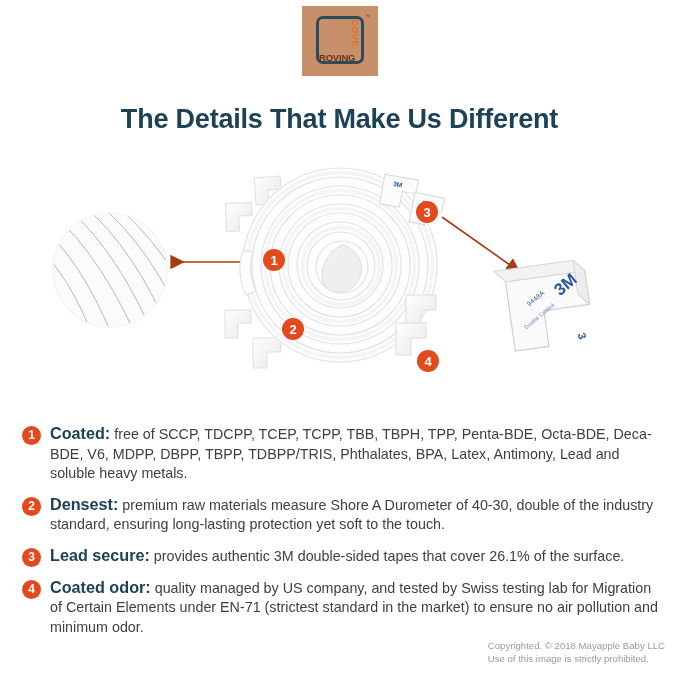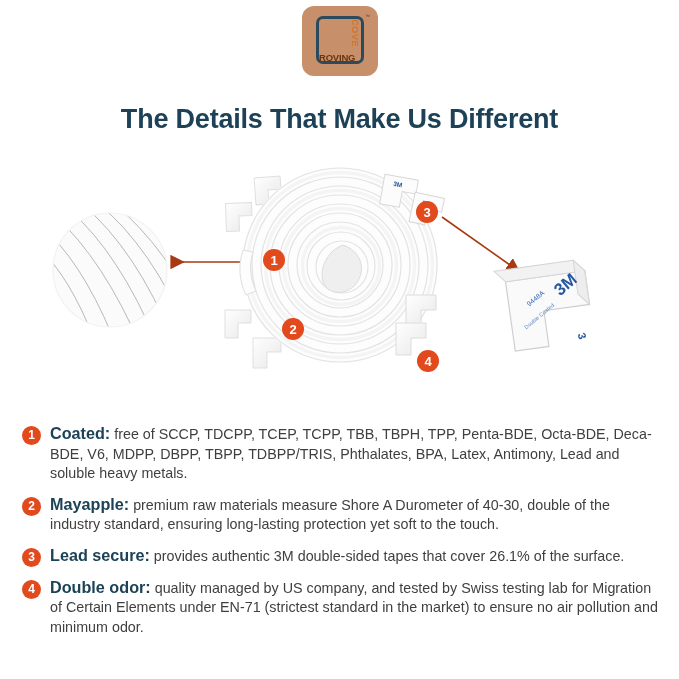--- a/index.html
+++ b/index.html
@@ -21,21 +21,21 @@
     position: absolute;
     left: 302px;
     top: 6px;
     width: 76px;
     height: 70px;
   }
   .logo-tile {
     width: 76px;
     height: 70px;
     background: #c8906a;
-    border-radius: 12px;
+    border-radius: 0;
     position: relative;
   }
   .logo-frame {
     position: absolute;
     left: 14px;
     top: 10px;
     width: 48px;
     height: 48px;
     border: 3px solid #2c4a5d;
     border-radius: 7px;
@@ -273,29 +273,31 @@
 
 <div class="features">
 
   <div class="feature-row">
     <div class="badge">1</div>
     <div class="feature-text"><span class="feature-head">Coated:</span><span> free of SCCP, TDCPP, TCEP, TCPP, TBB, TBPH, TPP, Penta-BDE, Octa-BDE, Deca-BDE, V6, MDPP, DBPP, TBPP, TDBPP/TRIS, Phthalates, BPA, Latex, Antimony, Lead and soluble heavy metals.</span></div>
   </div>
 
   <div class="feature-row">
     <div class="badge">2</div>
-    <div class="feature-text"><span class="feature-head">Mayapple:</span><span> premium raw materials measure Shore A Durometer of 40-30, double of the industry standard, ensuring long-lasting protection yet soft to the touch.</span></div>
+    <div class="feature-text"><span class="feature-head">Densest:</span><span> premium raw materials measure Shore A Durometer of 40-30, double of the industry standard, ensuring long-lasting protection yet soft to the touch.</span></div>
   </div>
 
   <div class="feature-row">
     <div class="badge">3</div>
     <div class="feature-text"><span class="feature-head">Lead secure:</span><span> provides authentic 3M double-sided tapes that cover 26.1% of the surface.</span></div>
   </div>
 
   <div class="feature-row">
     <div class="badge">4</div>
-    <div class="feature-text"><span class="feature-head">Double odor:</span><span> quality managed by US company, and tested by Swiss testing lab for Migration of Certain Elements under EN-71 (strictest standard in the market) to ensure no air pollution and minimum odor.</span></div>
+    <div class="feature-text"><span class="feature-head">Coated odor:</span><span> quality managed by US company, and tested by Swiss testing lab for Migration of Certain Elements under EN-71 (strictest standard in the market) to ensure no air pollution and minimum odor.</span></div>
   </div>
 
 </div>
 
 <div class="copyright">
+  <div>Copyrighted. © 2018 Mayapple Baby LLC</div>
+  <div>Use of this image is strictly prohibited.</div>
 </div>
 
 </body></html>

